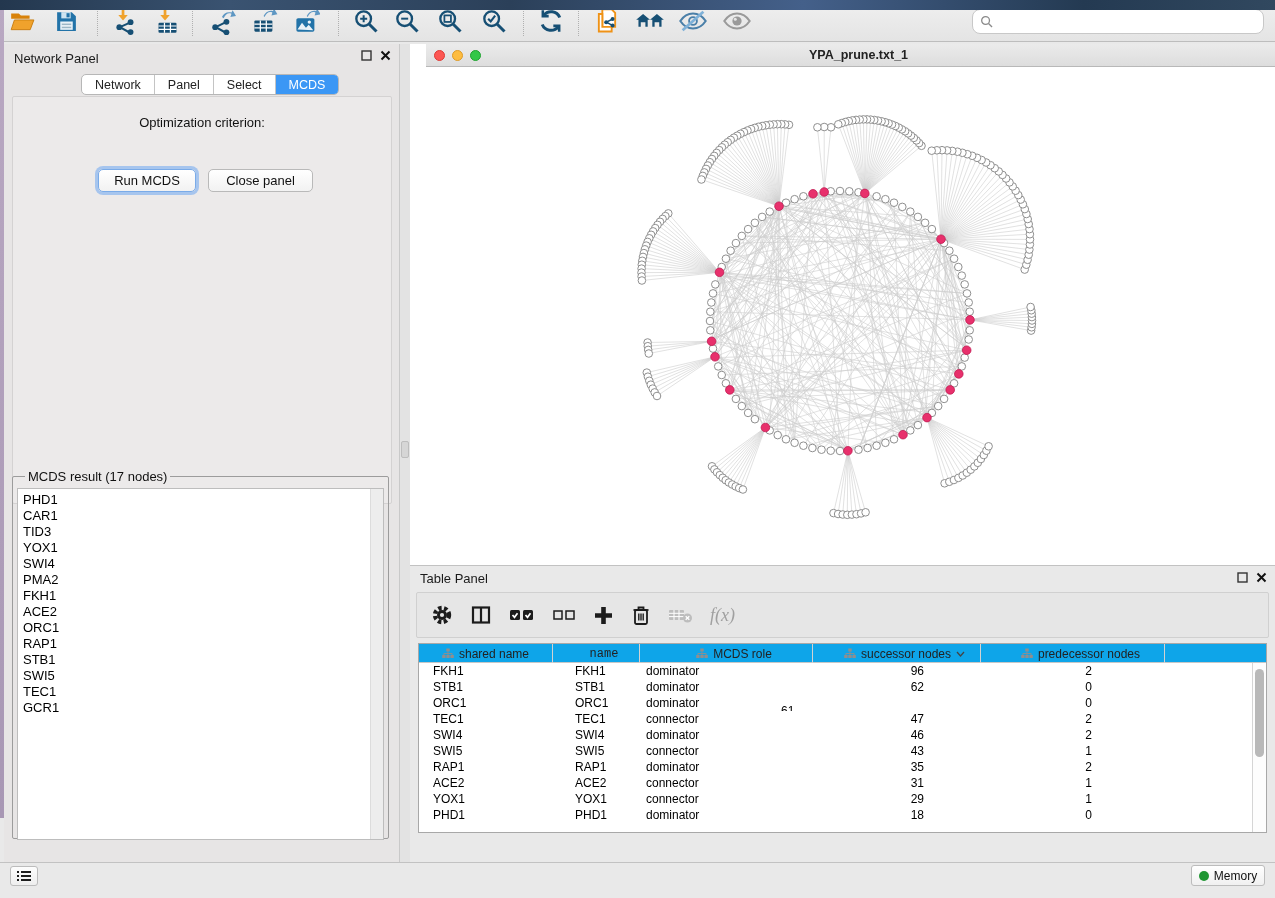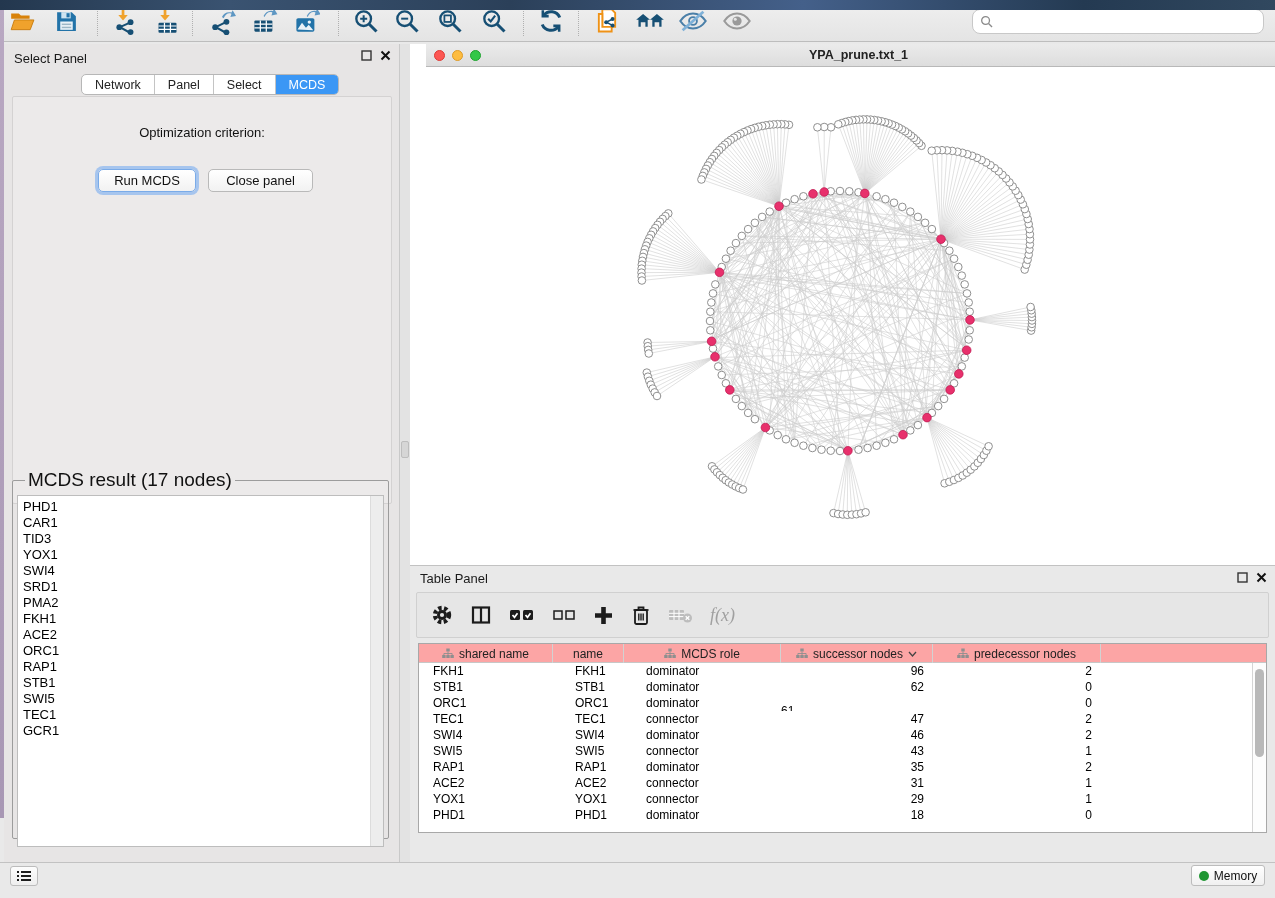--- a/index.html
+++ b/index.html
@@ -27,35 +27,35 @@
   .win-btns { position:absolute; right:8px; top:6px; display:flex; gap:8px; align-items:center; }
   .cp-head { position:absolute; left:10px; top:7px; }
   .seg { display:flex; border:1px solid #b7b7b7; border-radius:5px; background:#fff; overflow:hidden; height:21px; }
   .seg .seg-it { font-size:12.5px; color:#222; padding:2px 13px; border-right:1px solid #c4c4c4;
                  display:flex; align-items:center; white-space:nowrap; }
   .seg .seg-it:last-child { border-right:none; }
   .seg .active { background:#3b97f5; color:#fff; }
   #cp-tabs { position:absolute; left:77px; top:30px; }
   #cp-card { position:absolute; left:8px; top:52px; width:380px; height:408px; background:#eceaea;
              border:1px solid #d4d2d2; border-radius:2px; }
-  #criterion-label { position:absolute; left:0; top:28px; width:100%; text-align:center; font-size:13px; color:#111; }
+  #criterion-label { position:absolute; left:0; top:18px; width:100%; text-align:center; font-size:13px; color:#111; }
   #criterion-select { position:absolute; left:36px; top:38px; width:308px; height:24px; background:#fff;
              border:1px solid #b9b9b9; border-radius:5px; font-size:13px; color:#111; display:flex; align-items:center;
              padding-left:9px; }
   #criterion-stepper { position:absolute; right:1px; top:1px; width:19px; height:20px; border-radius:0 4px 4px 0;
              background:linear-gradient(#6fb1f8,#2476e8); display:flex; flex-direction:column; align-items:center; justify-content:center; gap:2px; }
   .btn { background:linear-gradient(#ffffff,#f2f2f2); border:1px solid #b9b9b9; border-radius:5px;
          font-size:13px; color:#111; display:flex; align-items:center; justify-content:center; }
   #run-btn  { position:absolute; left:85px; top:72px; width:98px; height:23px;
               box-shadow:0 0 0 3px rgba(110,165,240,.55); border-color:#7aabe8; }
   #closepanel-btn { position:absolute; left:195px; top:72px; width:105px; height:23px; }
 
   #result-group { position:absolute; left:8px; top:425px; width:377px; height:370px; }
   #result-group fieldset { border:1px solid #9c9c9c; border-radius:2px; width:100%; height:100%; padding:4px; }
-  #result-group legend { font-size:19px; color:#111; margin-left:8px; padding:0 3px; }
+  #result-group legend { font-size:13px; color:#111; margin-left:8px; padding:0 3px; }
   #result-list { position:relative; width:100%; height:352px; background:#fff; border:1px solid #bdbdbd; overflow:hidden; }
   #result-items { padding:3px 0 0 5px; }
   .result-item { font-size:13px; color:#000; line-height:16px; }
   #result-scroll { position:absolute; right:0; top:0; width:13px; height:100%; background:#ededed; border-left:1px solid #dcdcdc; }
 
   
   #v-splitter { left:400px; top:44px; width:10px; height:818px; background:#e3e3e3; }
   #v-handle { position:absolute; left:1px; top:397px; width:8px; height:17px; background:#d6d6d6;
               border:1px solid #bdbdbd; border-radius:2px; }
 
@@ -67,21 +67,21 @@
   #net-title { position:absolute; width:100%; text-align:center; top:4px; font-size:12.5px; font-weight:bold; color:#222; }
   #net-canvas { position:absolute; left:0; top:23px; width:865px; height:498px; }
 
   
   #table-panel { left:410px; top:565px; width:865px; height:297px; background:#e9e9e9; border-top:1px solid #c2c2c2; }
   .tp-head { position:absolute; left:10px; top:5px; }
   #tp-toolbar { position:absolute; left:6px; top:26px; width:853px; height:46px; background:#e6e6e6;
                 border:1px solid #d0d0d0; border-radius:2px; display:flex; align-items:center; gap:17px; padding-left:14px; }
   #fx-label { font-size:18px; font-style:italic; font-family:"Liberation Serif", serif; color:#a0a0a0; }
   #node-table { position:absolute; left:8px; top:77px; width:849px; height:190px; background:#fff; border:1px solid #a8a8a8; }
-  #nt-header { position:absolute; left:0; top:0; height:19px; width:100%; background:#fca5a5; border-bottom:1px solid #c7c7c7; display:flex; }
+  #nt-header { position:absolute; left:0; top:0; height:19px; width:100%; background:#0ea5e9; border-bottom:1px solid #c7c7c7; display:flex;gap:16px; }
   .nt-hcell { height:19px; border-right:1px solid #d2d2d2; display:flex; align-items:center; justify-content:center;
               gap:5px; font-size:12px; color:#222; }
   .nt-body { position:absolute; left:0; top:19px; width:100%; }
   .nt-row { display:flex; height:16px; }
   .nt-cell { font-size:12px; color:#000; line-height:16px; white-space:nowrap; overflow:hidden; }
   #nt-scroll { position:absolute; right:0; top:19px; width:14px; height:169px; background:#fdfdfd; border-left:1px solid #d5d5d5; }
   #nt-thumb { position:absolute; left:2px; top:6px; width:9px; height:88px; background:#b9b9b9; border-radius:5px; }
   #tp-tabs { position:absolute; left:0; right:0; top:269px; display:flex; justify-content:center; }
 
   
@@ -249,21 +249,21 @@
         <path d="M9.2 9.2L13 13" stroke="#8a8a8a" stroke-width="1.4"></path>
       </svg>
     <input type="text" placeholder="" style="">
   </div>
 </div>
 
 <div id="desktop-left" class="abs"></div>
 <div id="desktop-bottom" class="abs"></div>
 
 <div id="control-panel" class="abs">
-  <div class="cp-head panel-title">Select Panel</div>
+  <div class="cp-head panel-title">Network Panel</div>
   <div class="win-btns">
     <svg width="11" height="11" viewBox="0 0 11 11">
         <rect x="1" y="1" width="9" height="9" fill="none" stroke="#333" stroke-width="1.4"></rect>
       </svg>
     <svg width="11" height="11" viewBox="0 0 11 11">
         <path d="M1.5 1.5l8 8M9.5 1.5l-8 8" stroke="#111" stroke-width="2"></path>
       </svg>
   </div>
   <div id="cp-tabs" class="seg">
       <div class="seg-it">Network</div>
@@ -279,21 +279,20 @@
   <div id="result-group">
     <fieldset>
       <legend>MCDS result (17 nodes)</legend>
       <div id="result-list">
         <div id="result-items">
             <div class="result-item">PHD1</div>
             <div class="result-item">CAR1</div>
             <div class="result-item">TID3</div>
             <div class="result-item">YOX1</div>
             <div class="result-item">SWI4</div>
-            <div class="result-item">SRD1</div>
             <div class="result-item">PMA2</div>
             <div class="result-item">FKH1</div>
             <div class="result-item">ACE2</div>
             <div class="result-item">ORC1</div>
             <div class="result-item">RAP1</div>
             <div class="result-item">STB1</div>
             <div class="result-item">SWI5</div>
             <div class="result-item">TEC1</div>
             <div class="result-item">GCR1</div>
           </div>
@@ -1096,21 +1095,21 @@
               <rect x="0.2" y="7" width="3.4" height="3"></rect>
               <rect x="4.3" y="7" width="3.4" height="3"></rect>
               <rect x="8.4" y="7" width="3.4" height="3"></rect>
             </g>
             <g stroke="#8f8f8f" stroke-width="0.9" fill="none">
               <path d="M6 3.5v2M1.9 7V5.5h8.2V7M6 5.5V7"></path>
             </g>
           </svg>
           <span>shared name</span>
         </div>
-        <div class="nt-hcell" style="width: 71px;">
+        <div class="nt-hcell" style="width: 71px; font-family: Liberation Mono, monospace;">
           <span>name</span>
         </div>
         <div class="nt-hcell" style="width: 157px;">
           <svg width="12" height="11" viewBox="0 0 12 11">
             <g fill="#8f8f8f">
               <rect x="4.3" y="0.5" width="3.4" height="3"></rect>
               <rect x="0.2" y="7" width="3.4" height="3"></rect>
               <rect x="4.3" y="7" width="3.4" height="3"></rect>
               <rect x="8.4" y="7" width="3.4" height="3"></rect>
             </g>

